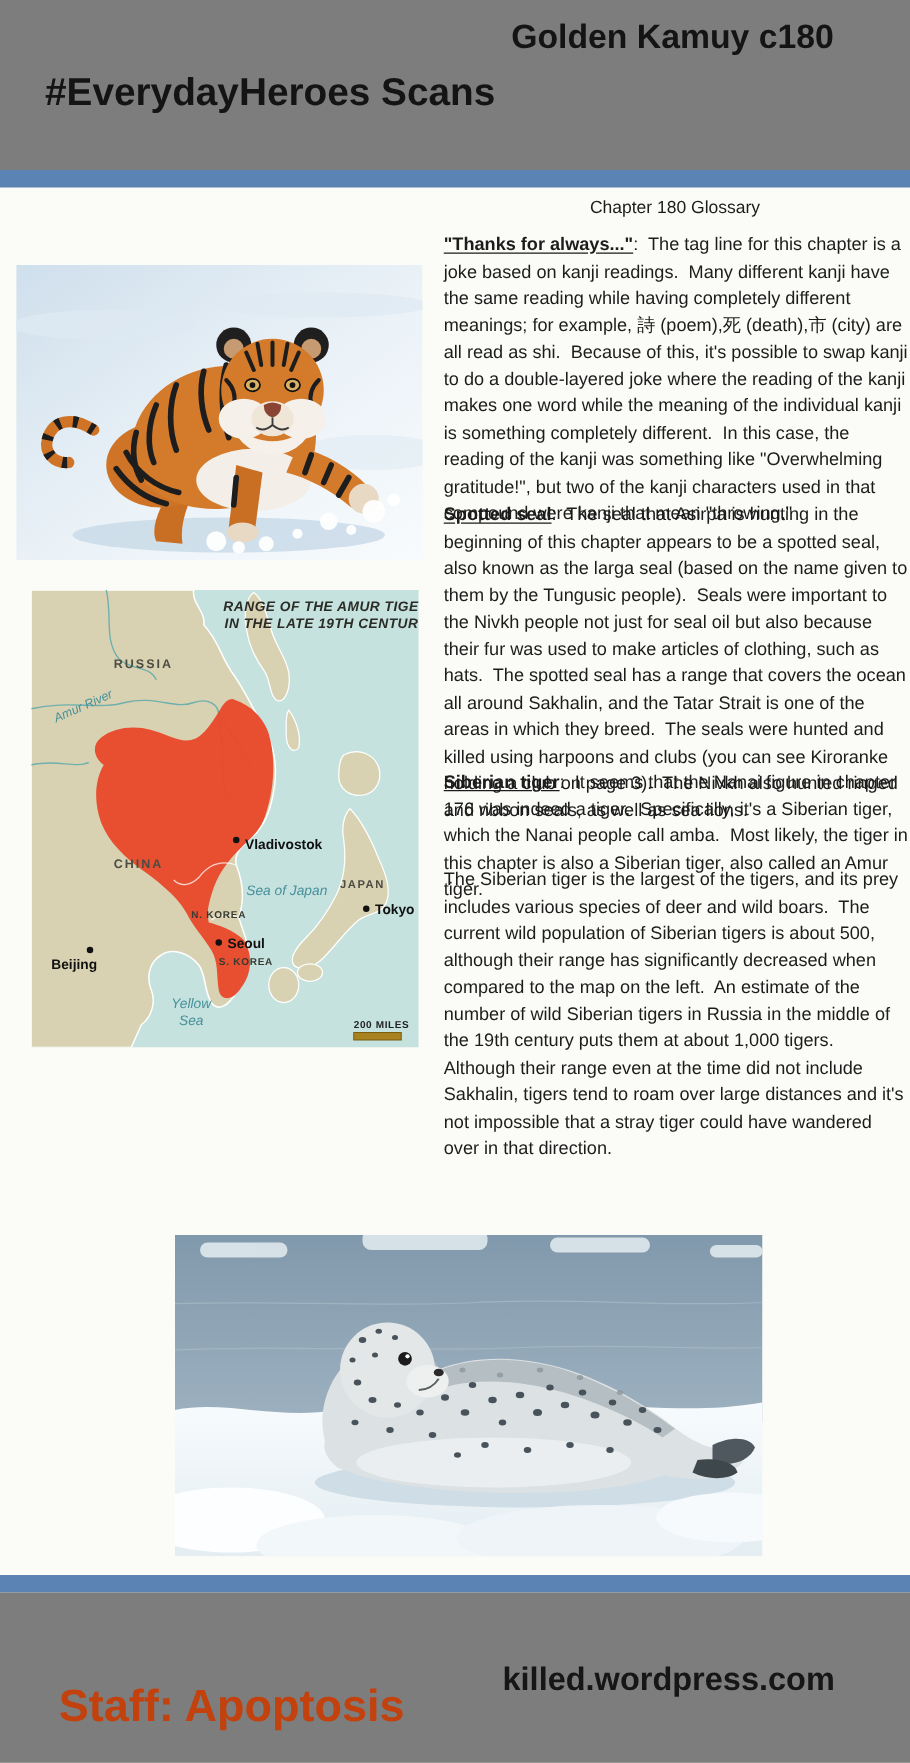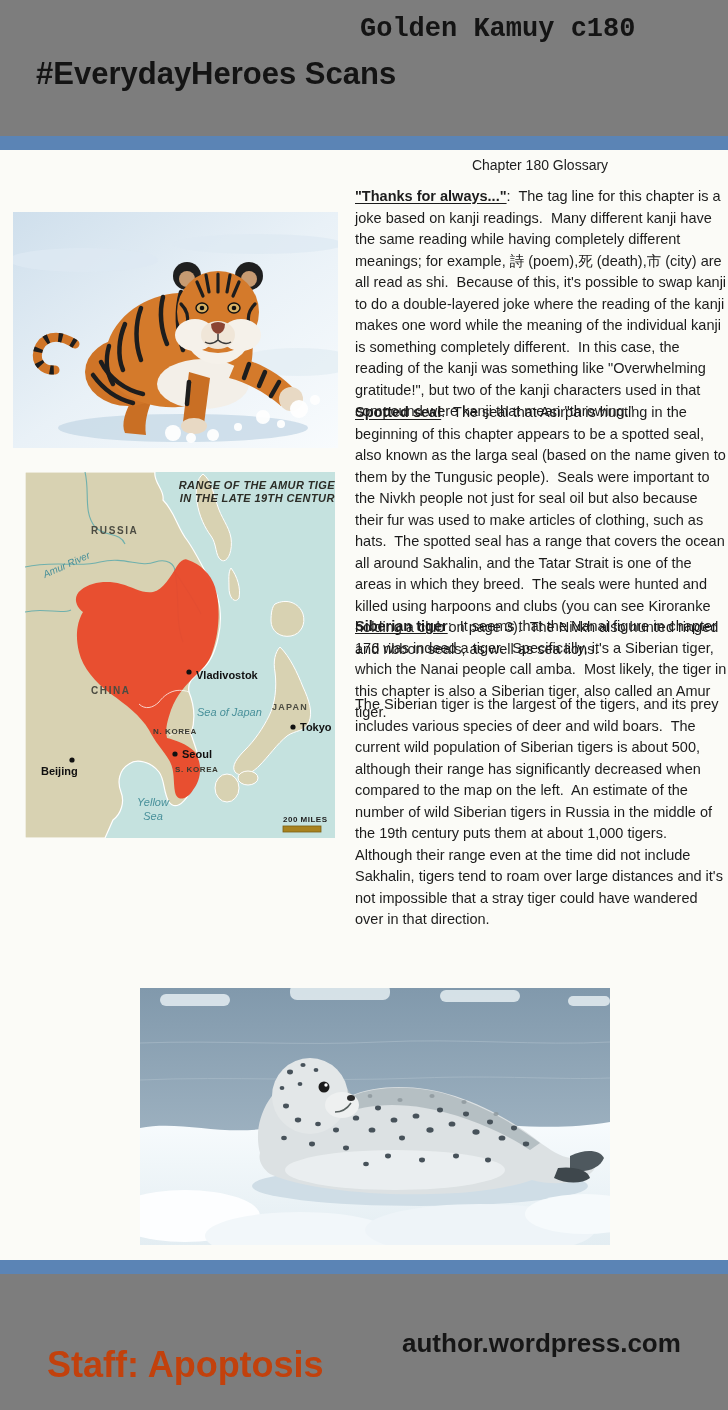--- a/index.html
+++ b/index.html
@@ -2,22 +2,22 @@
 <html><head>
 <meta charset="utf-8">
 <style>
   html,body { margin:0; padding:0; background:#555; }
   .page { position:relative; width:728px; height:1410px; margin:0 auto; background:#fbfbf7;
           font-family:"Liberation Sans", sans-serif; color:#1c1c1c; overflow:hidden; }
   .band { position:absolute; left:0; width:728px; }
   .band.gray { background:#7d7d7d; }
   .band.blue { background:#5b84b5; }
   .hdr-left { position:absolute; left:36px; top:56px; font-size:31px; font-weight:bold; color:#141414; }
-  .hdr-right { position:absolute; left:360px; top:10px; width:356px; text-align:left;
-               font-size:27px; font-weight:bold; line-height:38px; color:#141414;font-family:Liberation Mono, monospace; }
+  .hdr-right { position:absolute; left:360px; top:10px; width:356px; text-align:center;
+               font-size:27px; font-weight:bold; line-height:38px; color:#141414; }
   .heading { position:absolute; left:355px; top:157px; width:370px; text-align:center;
              font-size:14px; font-weight:normal; }
   .entry { position:absolute; left:355px; width:372px; margin:0; font-size:14.5px;
            line-height:21.5px; white-space:pre-wrap; }
   .term { font-weight:bold; text-decoration:underline; text-underline-offset:2px; }
   .support { position:absolute; left:386px; top:903px; width:294px; text-align:center;
              font-weight:bold; font-size:14.5px; line-height:21px; }
   .photo { position:absolute; display:block; }
   .ftr-staff1 { position:absolute; left:47px; top:1296px; font-size:36px; font-weight:bold; color:#c2410c;margin-top:48px; }
   .ftr-staff2 { position:absolute; left:123px; top:1339px; font-size:27px; font-weight:bold; color:#161616; }
@@ -295,15 +295,15 @@
       <ellipse cx="45" cy="228" rx="75" ry="26"></ellipse>
       <ellipse cx="160" cy="248" rx="95" ry="24" fill="#f2f7fa"></ellipse>
       <ellipse cx="340" cy="242" rx="115" ry="26" fill="#eef4f8"></ellipse>
       <ellipse cx="445" cy="226" rx="60" ry="20" fill="#f6fafc"></ellipse>
     </g>
   </svg>
 
   <div class="band blue" style="top:1260px; height:14px;"></div>
   <div class="band gray" style="top:1274px; height:136px;"></div>
   <div class="ftr-staff1">Staff: Apoptosis</div>
-  <div class="ftr-site">author.wordpress.com</div>
+  <div class="ftr-site">killed.wordpress.com</div>
 
 </div>
 
 </body></html>

